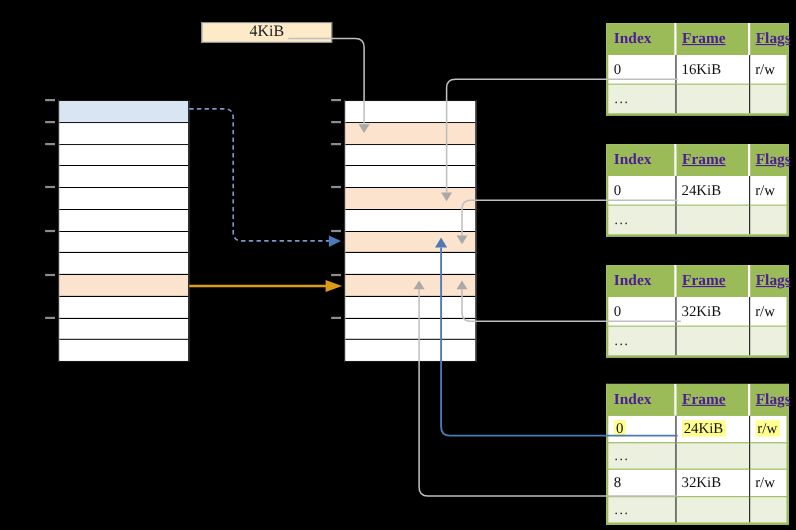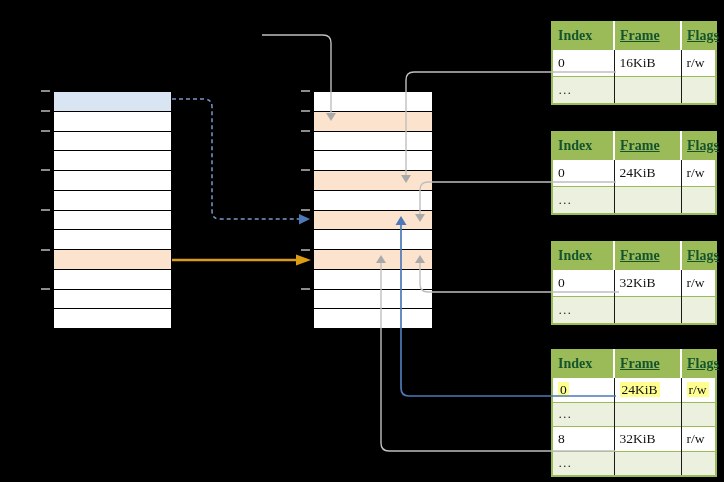--- a/index.html
+++ b/index.html
@@ -27,21 +27,21 @@
   .mrow:not(:last-child){border-bottom:1px solid #000;}
   .fill-white{background:#fff;}
   .fill-orange{background:var(--row-orange);}
   .fill-blue{background:var(--row-blue);}
 
   .tick{position:absolute;width:9px;height:2px;background:var(--tick-gray);}
 
   
   .ptable{position:absolute;left:551px;width:166px;border-collapse:collapse;
     table-layout:fixed;background:#fff;border:2px solid var(--table-green);}
-  .ptable th{background:var(--table-green);color:#14532d;font-weight:bold;
+  .ptable th{background:var(--table-green);color:#4c1d95;font-weight:bold;
     font-size:14px;text-align:left;padding:0 0 0 5px;height:26px;vertical-align:middle;}
   .ptable th + th{border-left:2px solid #fff;text-decoration:underline;}
   .ptable td{font-size:13.5px;color:#111;padding:0 0 0 5px;height:26px;
     vertical-align:middle;}
   .ptable td + td{border-left:1.5px solid #1a1a1a;}
   .ptable tr + tr td{border-top:1px solid var(--table-green);}
   .ptable tr.shaded td{background:var(--table-row-shaded);color:#333;}
   .ptable.tall td{height:23.5px;}
   .t1{top:21px;} .t2{top:131px;} .t3{top:241px;} .t4{top:349px;}
   .hl{background:var(--highlight-yellow);padding:0 2px;}
@@ -54,20 +54,23 @@
   .ah-blue{fill:var(--line-blue);stroke:none;}
   .ln-dash{stroke:var(--dash-blue);stroke-width:1.5;stroke-dasharray:4 3;fill:none;}
   .ln-orange{stroke:var(--arrow-orange);stroke-width:2.4;fill:none;}
   .ah-orange{fill:var(--arrow-orange);stroke:none;}
 </style>
 </head>
 <body>
 
 <div class="canvas">
 
+  <div class="label-box">
+    <span>4KiB</span>
+  </div>
 
   <div class="memcol memcol-left">
       <div class="mrow fill-blue"></div>
       <div class="mrow fill-white"></div>
       <div class="mrow fill-white"></div>
       <div class="mrow fill-white"></div>
       <div class="mrow fill-white"></div>
       <div class="mrow fill-white"></div>
       <div class="mrow fill-white"></div>
       <div class="mrow fill-white"></div>

